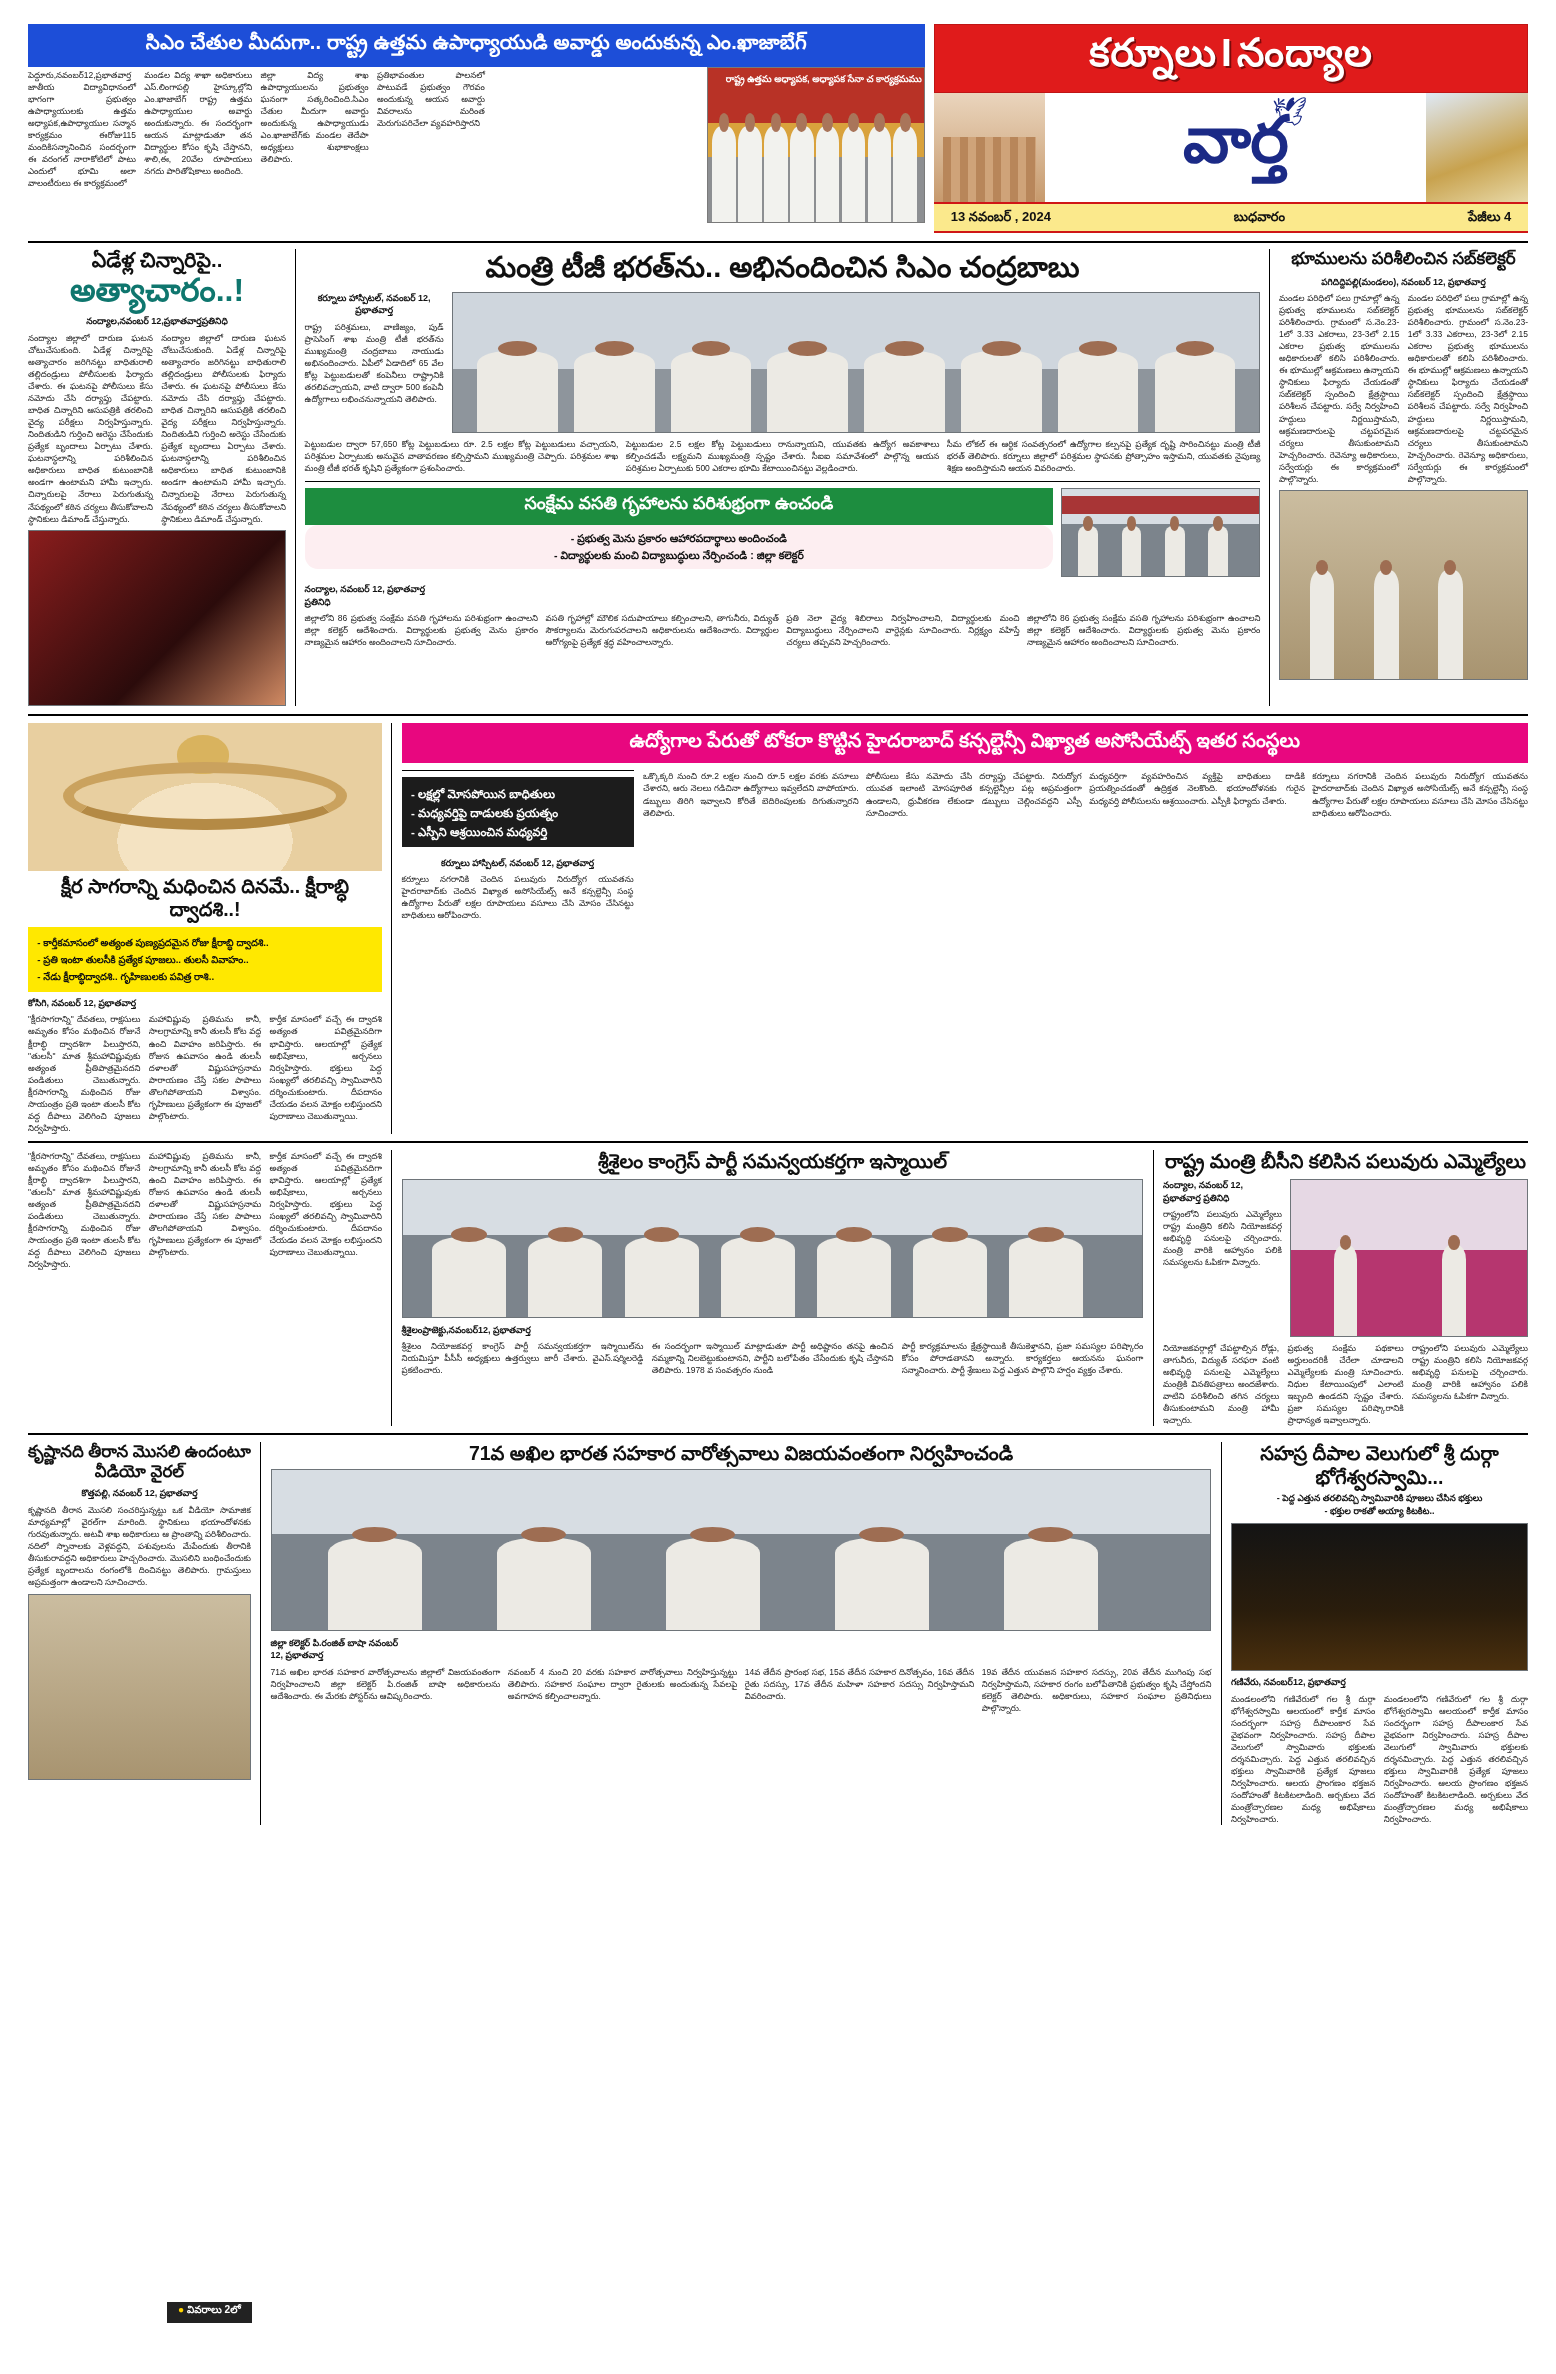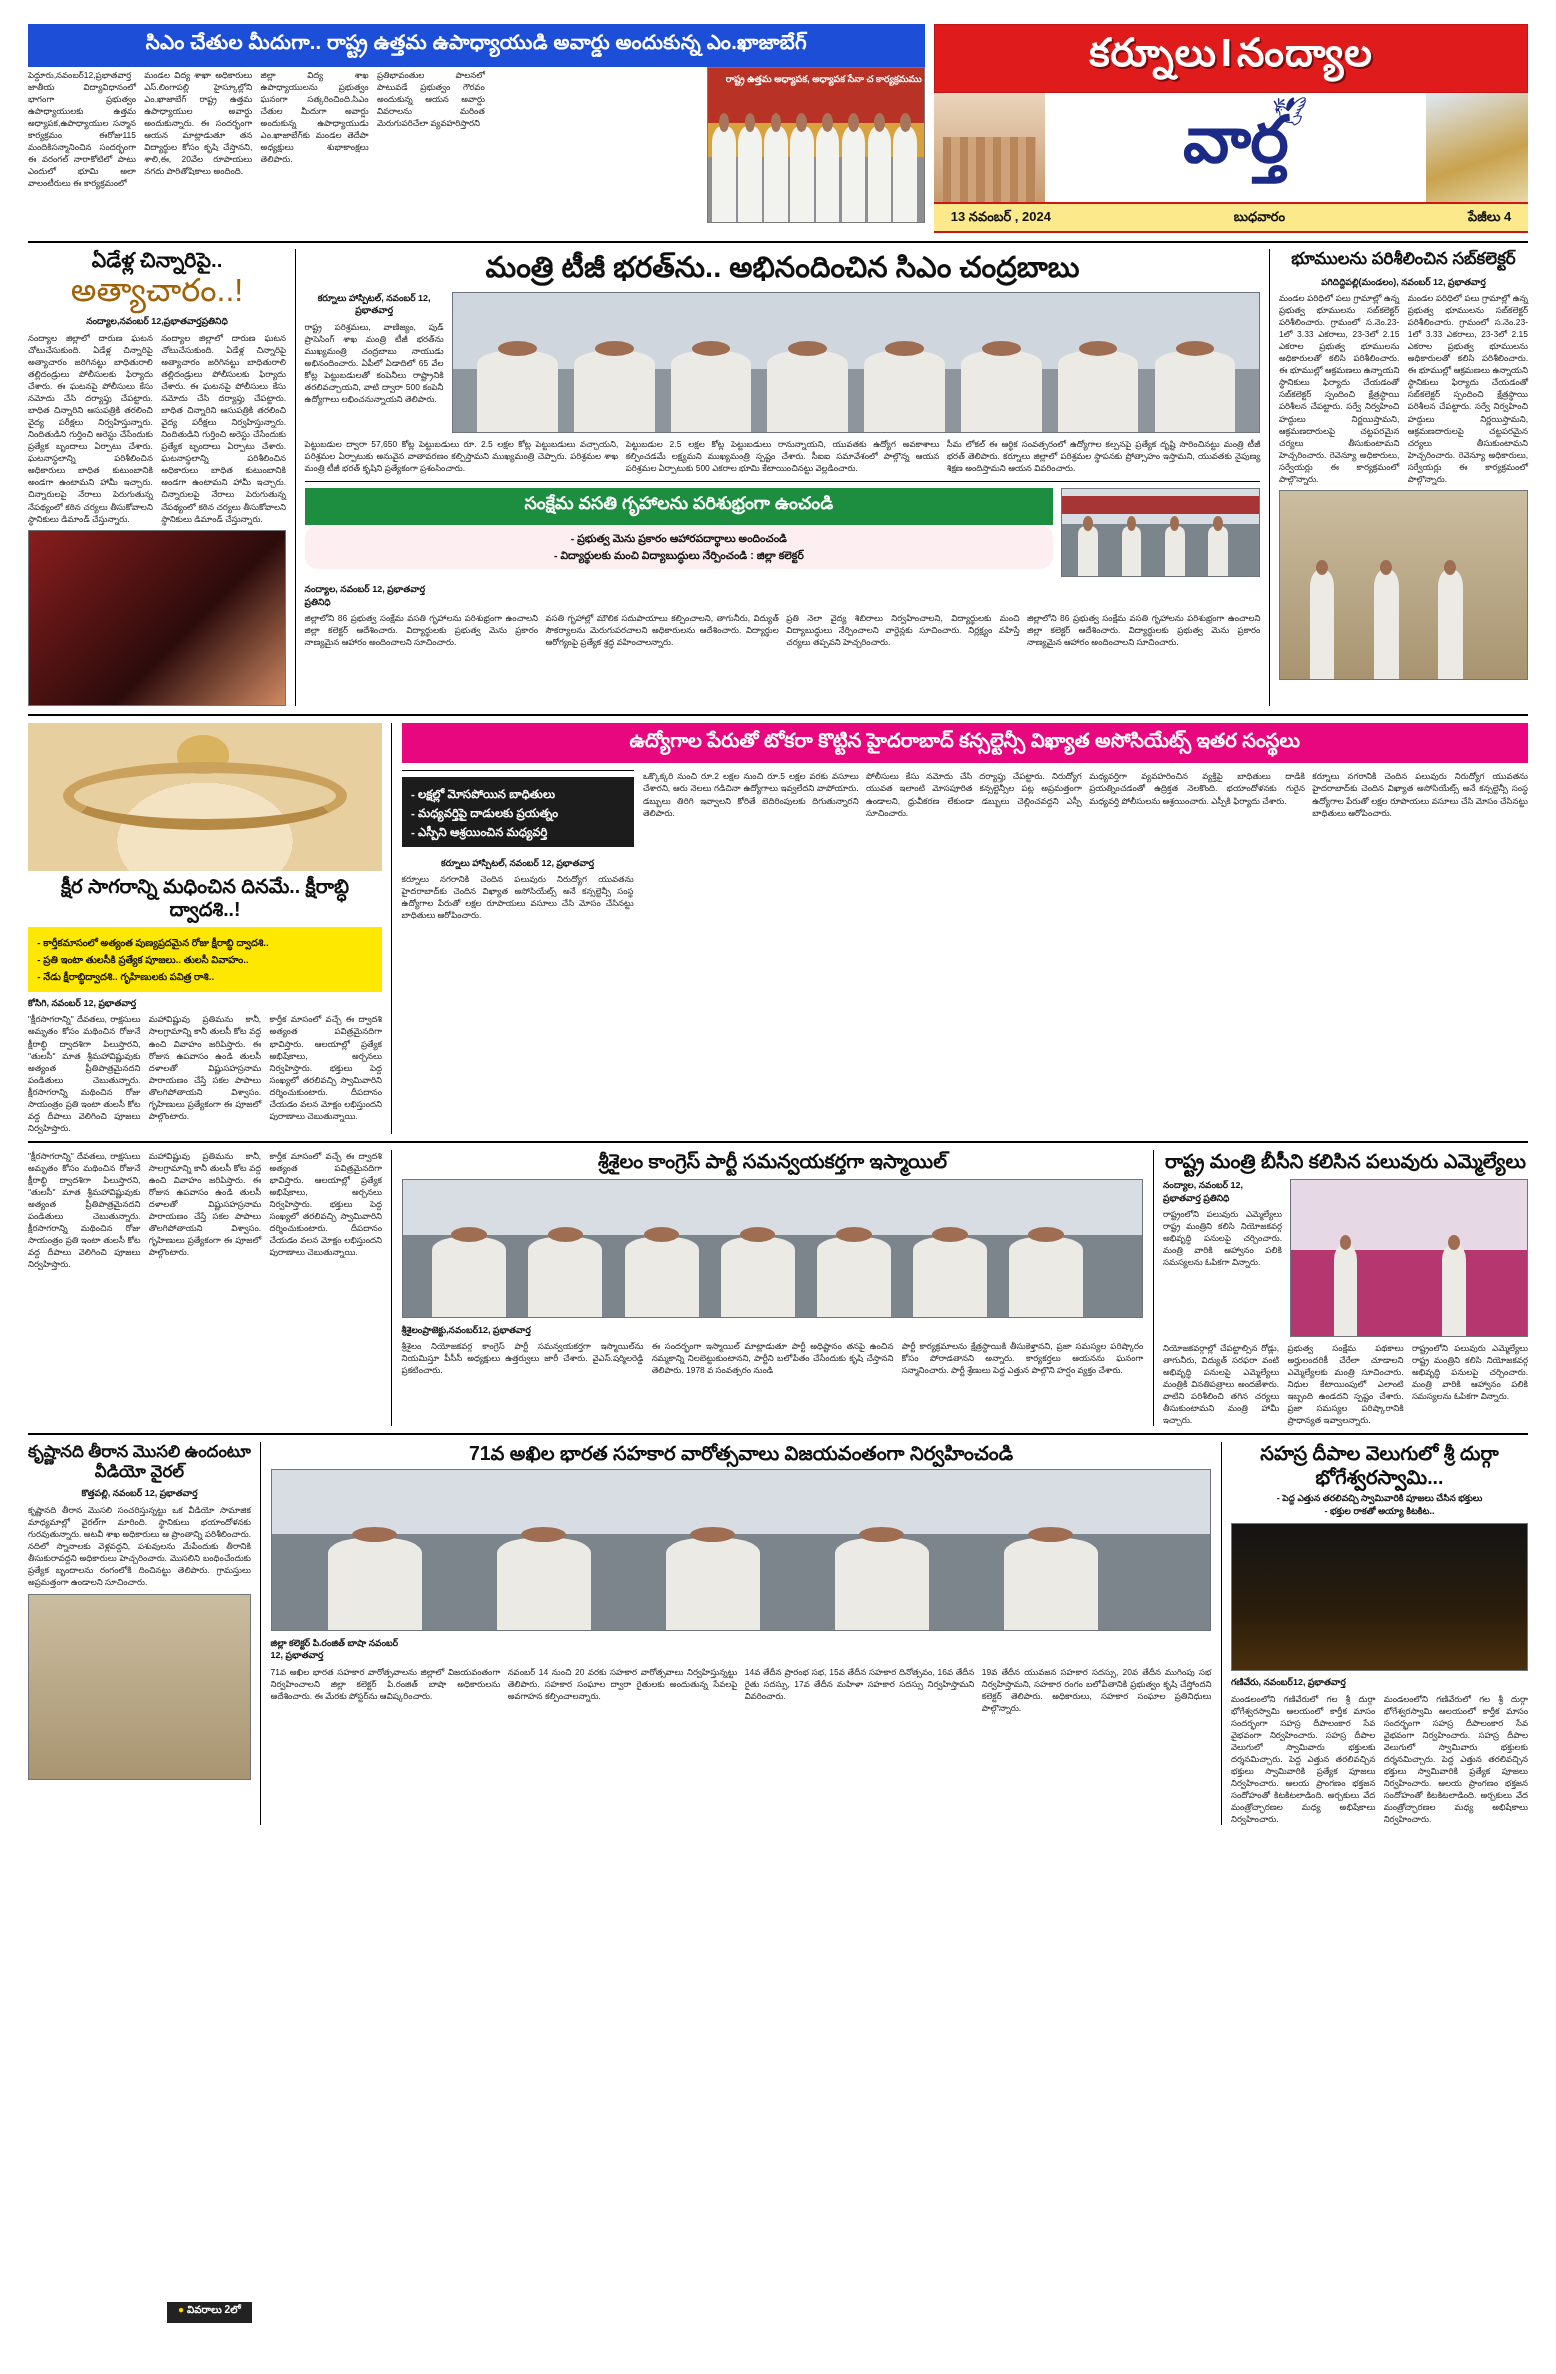--- a/index.html
+++ b/index.html
@@ -78,21 +78,21 @@
     padding: 4.6px 16.7px; font-size: 13px; font-weight: bold; color: #111;
   }
 
   
   .sec1 { display: flex; gap: 9.3px; margin-top: 7.4px; border-top: 2.8px solid #000; padding-top: 6.5px; }
   .s1-left  { width: 258px; }
   .s1-mid   { flex: 1; border-left: 0.9px solid #000; border-right: 0.9px solid #000; padding: 0 8.3px; }
   .s1-right { width: 249px; }
 
   .hl-black { font-size: 20.4px; font-weight: bold; text-align: center; line-height: 1.15; }
-  .hl-red   { font-size: 32px; font-weight: normal; color: #a16207; text-align: center; line-height: 1.05; margin-top: 1.9px;}
+  .hl-red   { font-size: 32px; font-weight: bold; color: #0f766e; text-align: center; line-height: 1.05; margin-top: 1.9px;}
   .hl-main  { font-size: 29px; font-weight: bold; text-align: center; line-height: 1.15; padding: 1.9px 0 7.4px; }
   .hl-sub   { font-size: 16.7px; font-weight: bold; text-align: center; line-height: 1.2; }
 
   .cols2 { display: flex; gap: 8.3px; }
   .cols3 { display: flex; gap: 8.3px; }
   .cols4 { display: flex; gap: 7.4px; }
   .cols2 > div, .cols3 > div, .cols4 > div, .cols5 > div { flex: 1; }
 
   .photo {
     background: #9aa3ab; border: 0.9px solid #6e7479; position: relative; overflow: hidden;
@@ -431,21 +431,21 @@
           <i style="left:6%"></i>
             <i style="left:24%"></i>
             <i style="left:42%"></i>
           <i style="left:60%"></i>
             <i style="left:78%"></i>
         </div>
       </div>
       <div class="dateline" style="margin-top:5.6px; text-align:left; width:139px;">జిల్లా కలెక్టర్ పి.రంజిత్ బాషా నవంబర్ 12, ప్రభాతవార్త</div>
       <div class="cols4" style="margin-top:1.9px;">
         <div class="tiny">71వ అఖిల భారత సహకార వారోత్సవాలను జిల్లాలో విజయవంతంగా నిర్వహించాలని జిల్లా కలెక్టర్ పి.రంజిత్ బాషా అధికారులను ఆదేశించారు. ఈ మేరకు పోస్టర్‌ను ఆవిష్కరించారు.</div>
-        <div class="tiny">నవంబర్ 14 నుంచి 20 వరకు సహకార వారోత్సవాలు నిర్వహిస్తున్నట్టు తెలిపారు. సహకార సంఘాల ద్వారా రైతులకు అందుతున్న సేవలపై అవగాహన కల్పించాలన్నారు.</div>
+        <div class="tiny">నవంబర్ 4 నుంచి 20 వరకు సహకార వారోత్సవాలు నిర్వహిస్తున్నట్టు తెలిపారు. సహకార సంఘాల ద్వారా రైతులకు అందుతున్న సేవలపై అవగాహన కల్పించాలన్నారు.</div>
         <div class="tiny">14వ తేదీన ప్రారంభ సభ, 15వ తేదీన సహకార దినోత్సవం, 16వ తేదీన రైతు సదస్సు, 17వ తేదీన మహిళా సహకార సదస్సు నిర్వహిస్తామని వివరించారు.</div>
         <div class="tiny">19వ తేదీన యువజన సహకార సదస్సు, 20వ తేదీన ముగింపు సభ నిర్వహిస్తామని, సహకార రంగం బలోపేతానికి ప్రభుత్వం కృషి చేస్తోందని కలెక్టర్ తెలిపారు. అధికారులు, సహకార సంఘాల ప్రతినిధులు పాల్గొన్నారు.</div>
       </div>
     </div>
 
     <div class="s4-c">
       <div class="hl-sm2">సహస్ర దీపాల వెలుగులో శ్రీ దుర్గా భోగేశ్వరస్వామి...</div>
       <div class="mini-bul">
         <div>- పెద్ద ఎత్తున తరలివచ్చి స్వామివారికి పూజలు చేసిన భక్తులు</div>
         <div>- భక్తుల రాకతో అయ్యా కిటకిట..</div>

